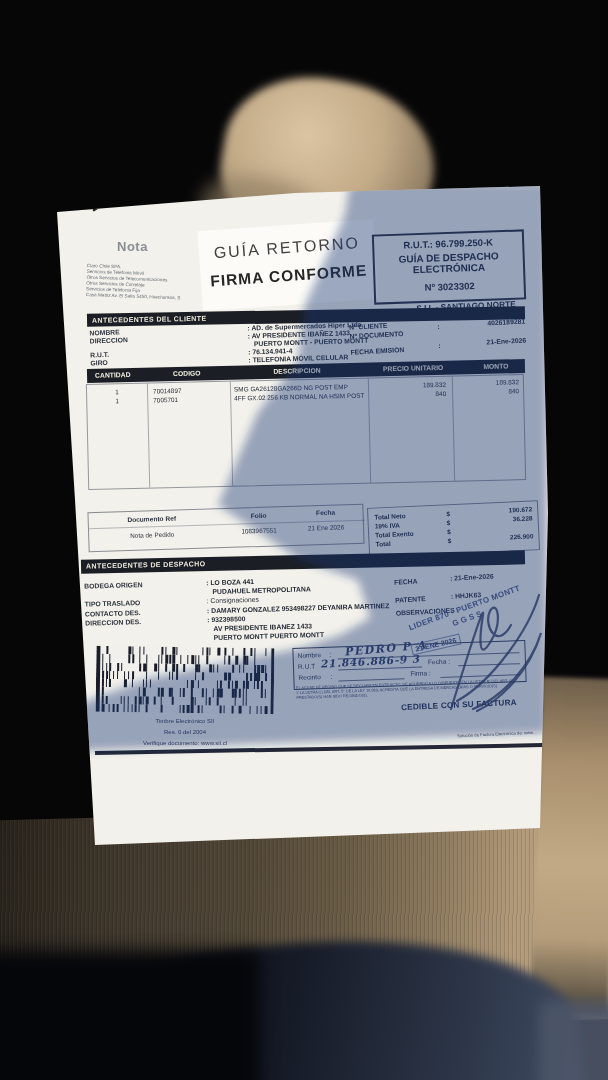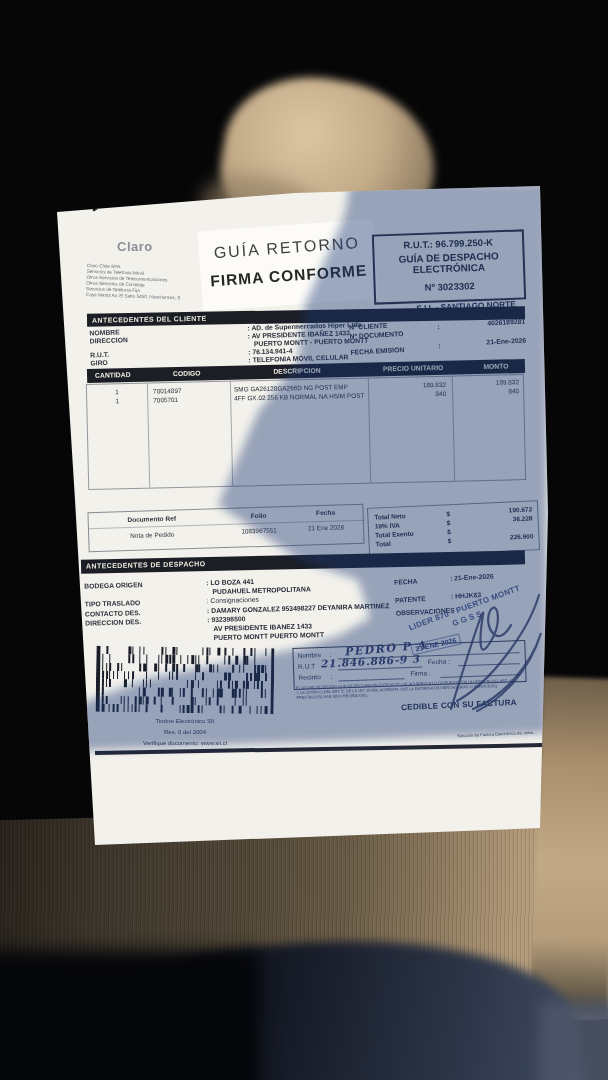--- a/index.html
+++ b/index.html
@@ -166,21 +166,21 @@
   <div class="bottom-navy"></div>
   <div class="bottom-black"></div>
   <div class="corner-slate"></div>
 
   <div class="page">
 
     <svg class="el swoosh" width="46" height="14">
       <path d="M3,11 C14,3 33,1 42,5" stroke="#23231f" stroke-width="2.6" fill="none" stroke-linecap="round"></path>
     </svg>
 
-    <div class="el logo">Claro</div>
+    <div class="el logo">Nota</div>
 
     <div class="el sup-lines">
       <div>Claro Chile SPA.</div>
       <div>Servicios de Telefonia Móvil</div>
       <div>Otros Servicios de Telecomunicaciones</div>
       <div>Otros Servicios de Corretaje</div>
       <div>Servicios de Telefonia Fija</div>
       <div>Casa Matriz Av. El Salto 5450, Huechuraba, S</div>
     </div>
 

